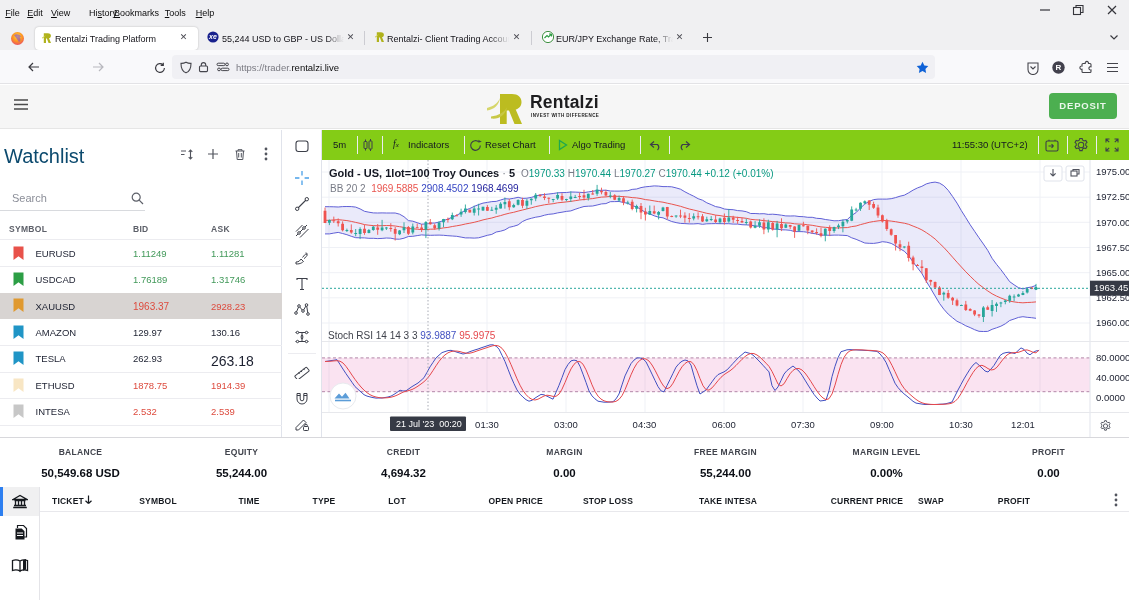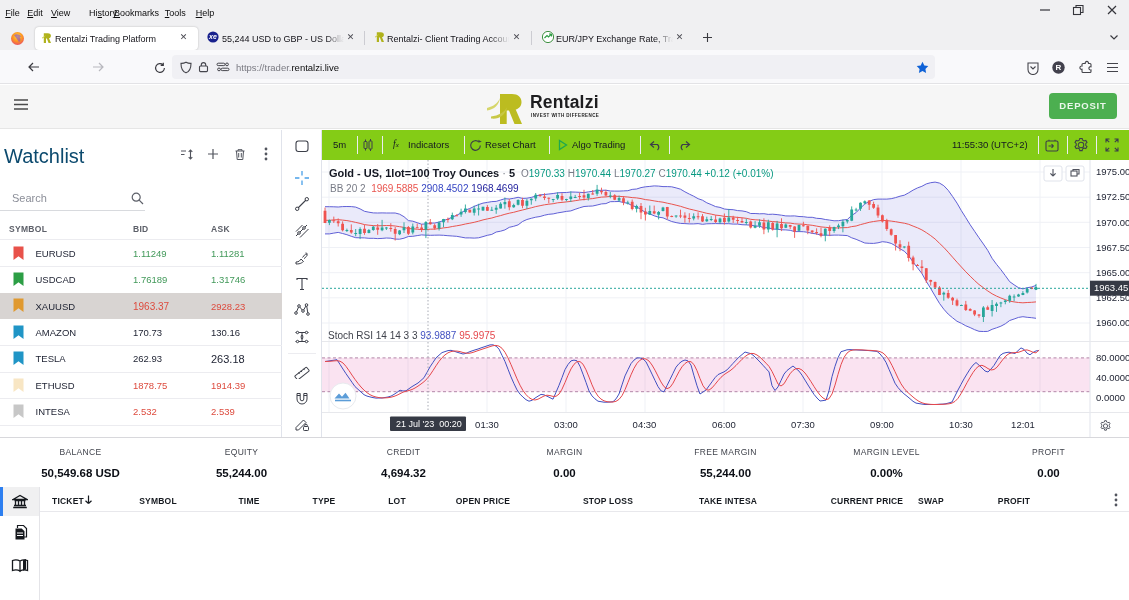--- a/index.html
+++ b/index.html
@@ -23,21 +23,21 @@
 
 #tools{position:absolute;left:282px;top:130px;width:40px;height:307px;background:#fff;border-right:1px solid #e0e3eb}
 
 #toolbar{position:absolute;left:322px;top:130px;width:807px;height:35px;background:#84cc16;border-bottom:1px solid #e7e8ec;font-size:9.5px;color:#131722}
 #toolbar .it{position:absolute;top:9px}
 .vsep{position:absolute;top:6px;height:18px;width:1px;background:#ebedf0}
 #chartsvg{position:absolute;left:322px;top:160px}
 .ctxt{position:absolute;font-size:9.5px;white-space:nowrap}
 
 #summary{position:absolute;left:0;top:437px;width:1129px;height:50px;background:#fff;border-top:1px solid #d8d8dc}
-.sh{position:absolute;top:9px;font-size:8.5px;font-weight:normal;color:#40434c;letter-spacing:0.3px;width:161px;text-align:center}
+.sh{position:absolute;top:9px;font-size:8.5px;font-weight:bold;color:#40434c;letter-spacing:0.3px;width:161px;text-align:center}
 .sv{position:absolute;top:29px;font-size:11.5px;font-weight:bold;color:#0b0e15;width:161px;text-align:center}
 
 #btable{position:absolute;left:0;top:487px;width:1129px;height:113px;background:#fff}
 .th{position:absolute;top:496px;font-size:8.5px;font-weight:bold;color:#15191f;letter-spacing:0.2px}
 #leftstrip{position:absolute;left:0;top:487px;width:40px;height:113px;border-right:1px solid #e4e4e8;background:#fff}
 </style></head>
 <body>
 <div id="menubar">
     <span style="left:5.3px"><u>F</u>ile</span>
     <span style="left:27.2px"><u>E</u>dit</span>
@@ -199,29 +199,29 @@
 <svg class="abs" style="left:13px;top:298.3px" width="11" height="15" viewBox="0 0 11 15" xmlns="http://www.w3.org/2000/svg">
     <path d="M0.5 0.5h10v13.6l-5-3.8-5 3.8z" fill="#e0992f"></path>
   </svg>
 <div class="abs" style="left:35.5px;top:300.6px;font-size:9.5px;color:#1c2030">XAUUSD</div>
 <div class="abs" style="left:133px;top:300.6px;font-size:10px;color:#dd4b3e">1963.37</div>
 <div class="abs" style="left:211px;top:300.6px;font-size:9.5px;color:#dd4b3e">2928.23</div>
 <svg class="abs" style="left:13px;top:324.7px" width="11" height="15" viewBox="0 0 11 15" xmlns="http://www.w3.org/2000/svg">
     <path d="M0.5 0.5h10v13.6l-5-3.8-5 3.8z" fill="#2095c6"></path>
   </svg>
 <div class="abs" style="left:35.5px;top:327.0px;font-size:9.5px;color:#1c2030">AMAZON</div>
-<div class="abs" style="left:133px;top:327.0px;font-size:9.5px;color:#1c2030">170.73</div>
+<div class="abs" style="left:133px;top:327.0px;font-size:9.5px;color:#1c2030">129.97</div>
 <div class="abs" style="left:211px;top:327.0px;font-size:9.5px;color:#1c2030">130.16</div>
 <div class="sep" style="left:0;top:345.4px;width:282px;height:1px"></div>
 <svg class="abs" style="left:13px;top:351.1px" width="11" height="15" viewBox="0 0 11 15" xmlns="http://www.w3.org/2000/svg">
     <path d="M0.5 0.5h10v13.6l-5-3.8-5 3.8z" fill="#2095c6"></path>
   </svg>
 <div class="abs" style="left:35.5px;top:353.4px;font-size:9.5px;color:#1c2030">TESLA</div>
 <div class="abs" style="left:133px;top:353.4px;font-size:9.5px;color:#1c2030">262.93</div>
-<div class="abs" style="left:211px;top:353.4px;font-size:11px;color:#1c2030">263.18</div>
+<div class="abs" style="left:211px;top:353.4px;font-size:14px;color:#1c2030">263.18</div>
 <div class="sep" style="left:0;top:371.8px;width:282px;height:1px"></div>
 <svg class="abs" style="left:13px;top:377.5px" width="11" height="15" viewBox="0 0 11 15" xmlns="http://www.w3.org/2000/svg">
     <path d="M0.5 0.5h10v13.6l-5-3.8-5 3.8z" fill="#f8e6c4"></path>
   </svg>
 <div class="abs" style="left:35.5px;top:379.8px;font-size:9.5px;color:#1c2030">ETHUSD</div>
 <div class="abs" style="left:133px;top:379.8px;font-size:9.5px;color:#dd4b3e">1878.75</div>
 <div class="abs" style="left:211px;top:379.8px;font-size:9.5px;color:#dd4b3e">1914.39</div>
 <div class="sep" style="left:0;top:398.2px;width:282px;height:1px"></div>
 <svg class="abs" style="left:13px;top:403.9px" width="11" height="15" viewBox="0 0 11 15" xmlns="http://www.w3.org/2000/svg">
     <path d="M0.5 0.5h10v13.6l-5-3.8-5 3.8z" fill="#c7c7c7"></path>
@@ -435,21 +435,21 @@
     <div class="sh" style="left:968px">PROFIT</div>
     <div class="sv" style="left:968px">0.00</div>
   </div>
 <div id="btable"></div>
 <div class="abs" style="left:40px;top:487px;width:1089px;height:25px;border-bottom:1px solid #e8e8ec"></div>
 <div class="th" style="left:52px">TICKET</div>
 <div class="th" style="left:98px;width:120px;text-align:center">SYMBOL</div>
 <div class="th" style="left:189px;width:120px;text-align:center">TIME</div>
 <div class="th" style="left:264px;width:120px;text-align:center">TYPE</div>
 <div class="th" style="left:337px;width:120px;text-align:center">LOT</div>
-<div class="th" style="left:423px;width:120px;text-align:center">OPEN PRICE</div>
+<div class="th" style="left:423px;width:120px;text-align:right">OPEN PRICE</div>
 <div class="th" style="left:548px;width:120px;text-align:center">STOP LOSS</div>
 <div class="th" style="left:668px;width:120px;text-align:center">TAKE INTESA</div>
 <div class="th" style="left:807px;width:120px;text-align:center">CURRENT PRICE</div>
 <div class="th" style="left:871px;width:120px;text-align:center">SWAP</div>
 <div class="th" style="left:954px;width:120px;text-align:center">PROFIT</div>
 <svg class="abs" style="left:84px;top:495px" width="9" height="10" viewBox="0 0 9 10" xmlns="http://www.w3.org/2000/svg">
     <path d="M4.5 0.5v8M4.5 8.5L1.5 5.7M4.5 8.5l3-2.8" stroke="#15191f" stroke-width="1.2" fill="none"></path>
   </svg>
 <svg class="abs" style="left:1114px;top:493px" width="4" height="14" viewBox="0 0 4 14" xmlns="http://www.w3.org/2000/svg">
     <circle cx="2" cy="2" r="1.4" fill="#52555e"></circle>

